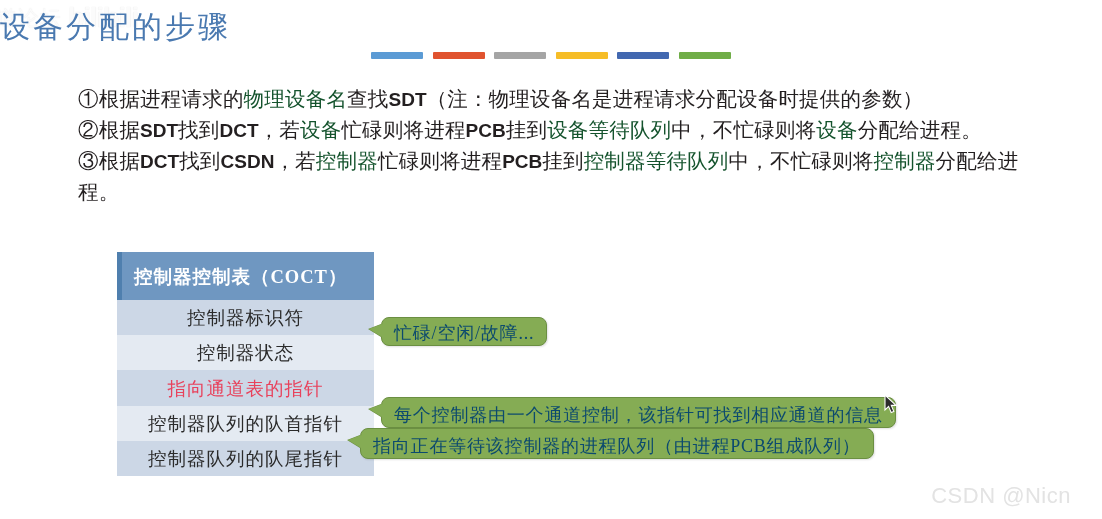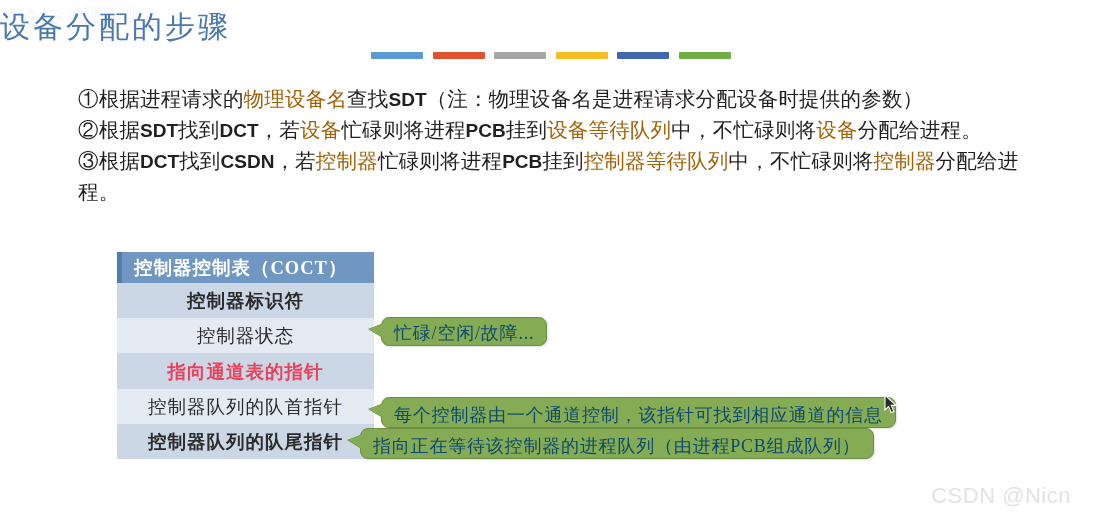--- a/index.html
+++ b/index.html
@@ -77,21 +77,21 @@
     left: 78px;
     top: 84px;
     width: 960px;
     font-family: "Liberation Serif", "DejaVu Serif", serif;
     font-size: 20.5px;
     line-height: 31px;
     color: #231f20;
     letter-spacing: 0.2px;
   }
   .body-text p { white-space: normal; }
-  .hl { color: #a16207; }
+  .hl { color: #14532d; }
   .latin {
     font-family: "Liberation Sans", "DejaVu Sans", sans-serif;
     font-weight: bold;
     font-size: 19px;
     letter-spacing: 0;
   }
 
   
   .coct-table {
     position: absolute;
@@ -111,23 +111,23 @@
     position: relative;
   }
   .coct-row.header {
     background: #6f97c1;
     color: #ffffff;
     font-weight: bold;
     font-size: 18.5px;
     border-left: 5px solid #4f7fae;
     justify-content: flex-start;
     padding-left: 12px;
-    height: 31px;
-  }
-  .coct-row.shade-a { background: #ccd7e6; font-weight: bold; }
+    height: 48px;
+  }
+  .coct-row.shade-a { background: #ccd7e6; }
   .coct-row.shade-b { background: #e4eaf2; }
   .coct-row.red { color: #e8425c; }
   .coct-row.tall { height: 36px; }
 
   
   .callout {
     position: absolute;
     background: #85ac54;
     border: 1.5px solid #6b8f42;
     border-radius: 8px;

